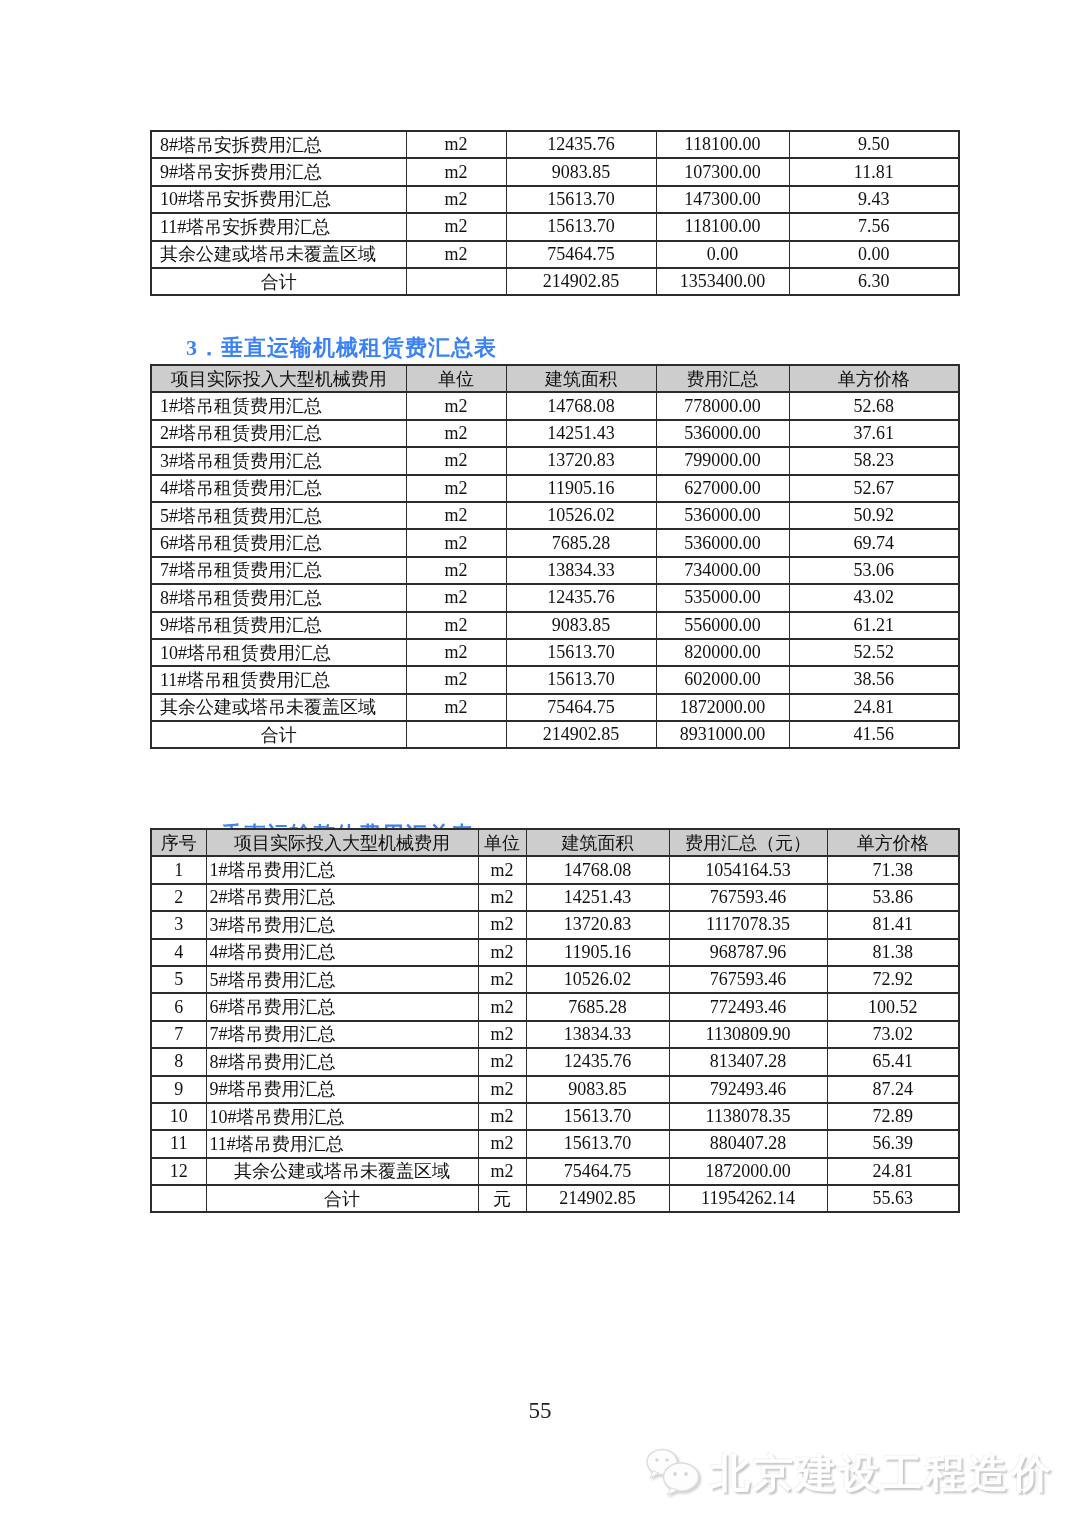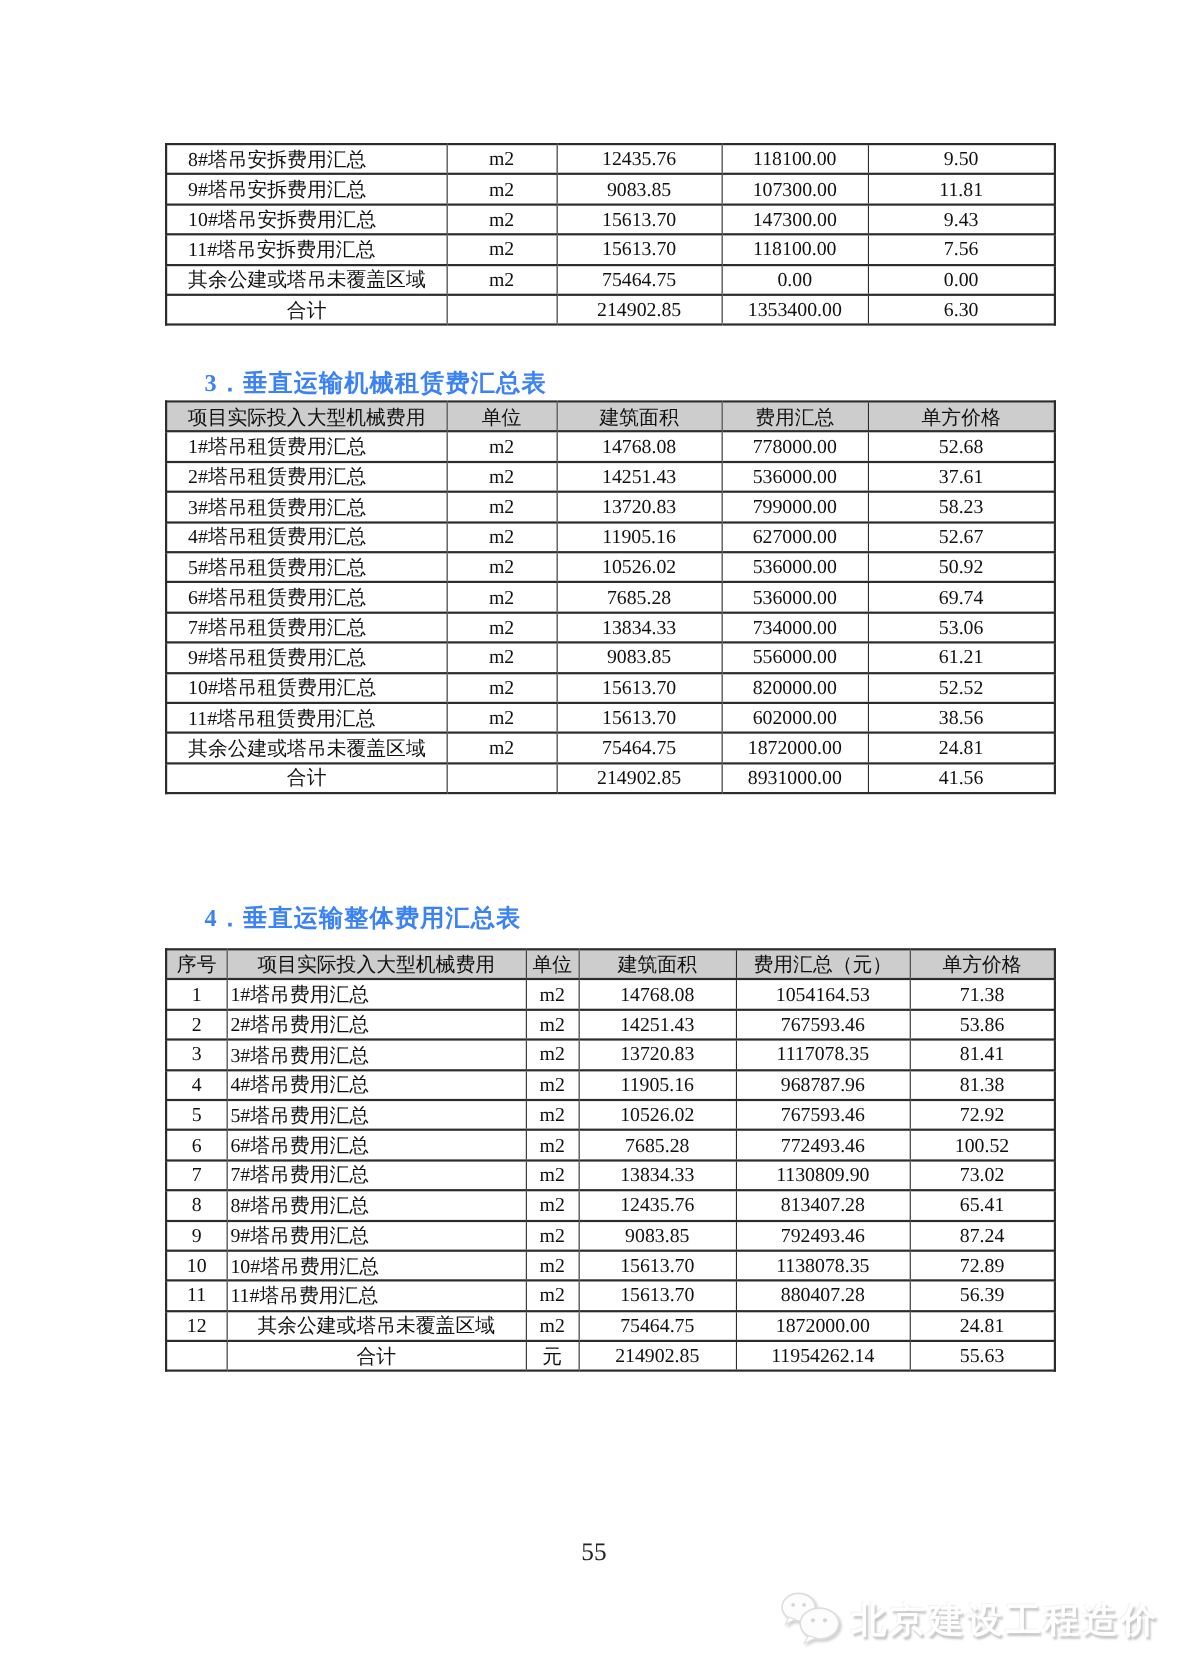--- a/index.html
+++ b/index.html
@@ -28,25 +28,25 @@
     vertical-align:middle;
     padding:0 2px;
     white-space:nowrap;
     overflow:hidden;
     font-weight:normal;
     font-size:18px;
   }
   .tbl td:first-child, .tbl th:first-child { border-left-width:2px; }
   .tbl td:last-child,  .tbl th:last-child  { border-right-width:2px; }
   .tbl th { background:#cdcdcd; }
-  .tbl .name-cell { text-align:left; padding-left:19px; }
+  .tbl .name-cell { text-align:left; padding-left:8px; }
   .tbl4 .name-cell { padding-left:3px; }
   #top-table { top:130px; }
   #table3 { top:364px; }
-  #table4 { top:828px;margin-top:34px; }
+  #table4 { top:828px; }
   .tbl-title {
     position:absolute;
     left:186px;
     font-weight:bold;
     font-size:22px;
     letter-spacing:1px;
     color:#3b82f6;
     white-space:nowrap;
   }
   #title3 { top:333px; }
@@ -63,21 +63,21 @@
   .watermark {
     position:absolute;
     top:1446px;
     right:26px;
     display:flex;
     align-items:center;
     gap:7px;
   }
   .wm-icon { filter:drop-shadow(2px 2px 1px #d2d2d2); }
   .wm-text {
-    font-size:32px;
+    font-size:40px;
     font-weight:bold;
     letter-spacing:3px;
     color:#ffffff;
     text-shadow:2px 2px 2px #c6c6c6, -1px -1px 1px #f2f2f2;
     white-space:nowrap;
   }
 </style>
 </head>
 <body>
 
@@ -196,20 +196,27 @@
         <td>7685.28</td>
         <td>536000.00</td>
         <td>69.74</td>
       </tr>
       <tr>
         <td class="name-cell">7#塔吊租赁费用汇总</td>
         <td>m2</td>
         <td>13834.33</td>
         <td>734000.00</td>
         <td>53.06</td>
+      </tr>
+      <tr>
+        <td class="name-cell">8#塔吊租赁费用汇总</td>
+        <td>m2</td>
+        <td>12435.76</td>
+        <td>535000.00</td>
+        <td>43.02</td>
       </tr>
       <tr>
         <td class="name-cell">9#塔吊租赁费用汇总</td>
         <td>m2</td>
         <td>9083.85</td>
         <td>556000.00</td>
         <td>61.21</td>
       </tr>
       <tr>
         <td class="name-cell">10#塔吊租赁费用汇总</td>

